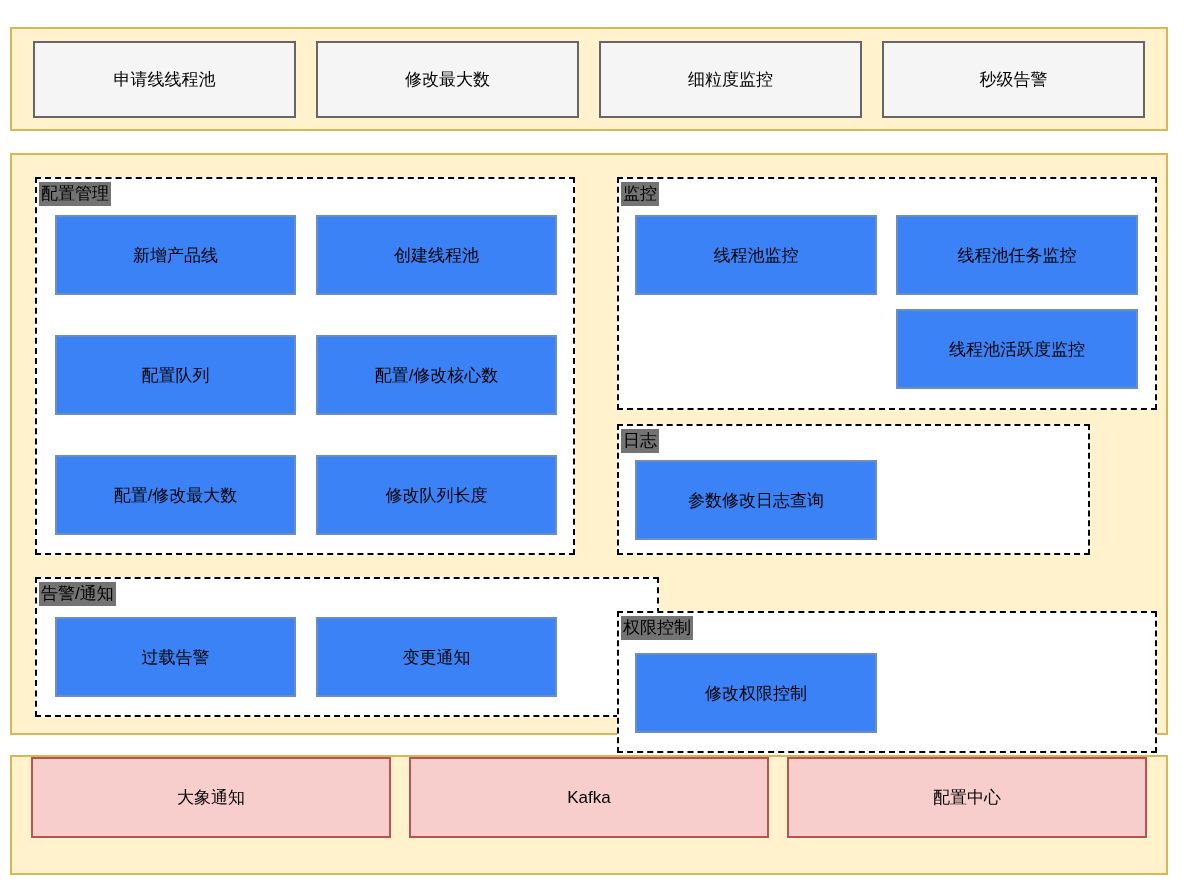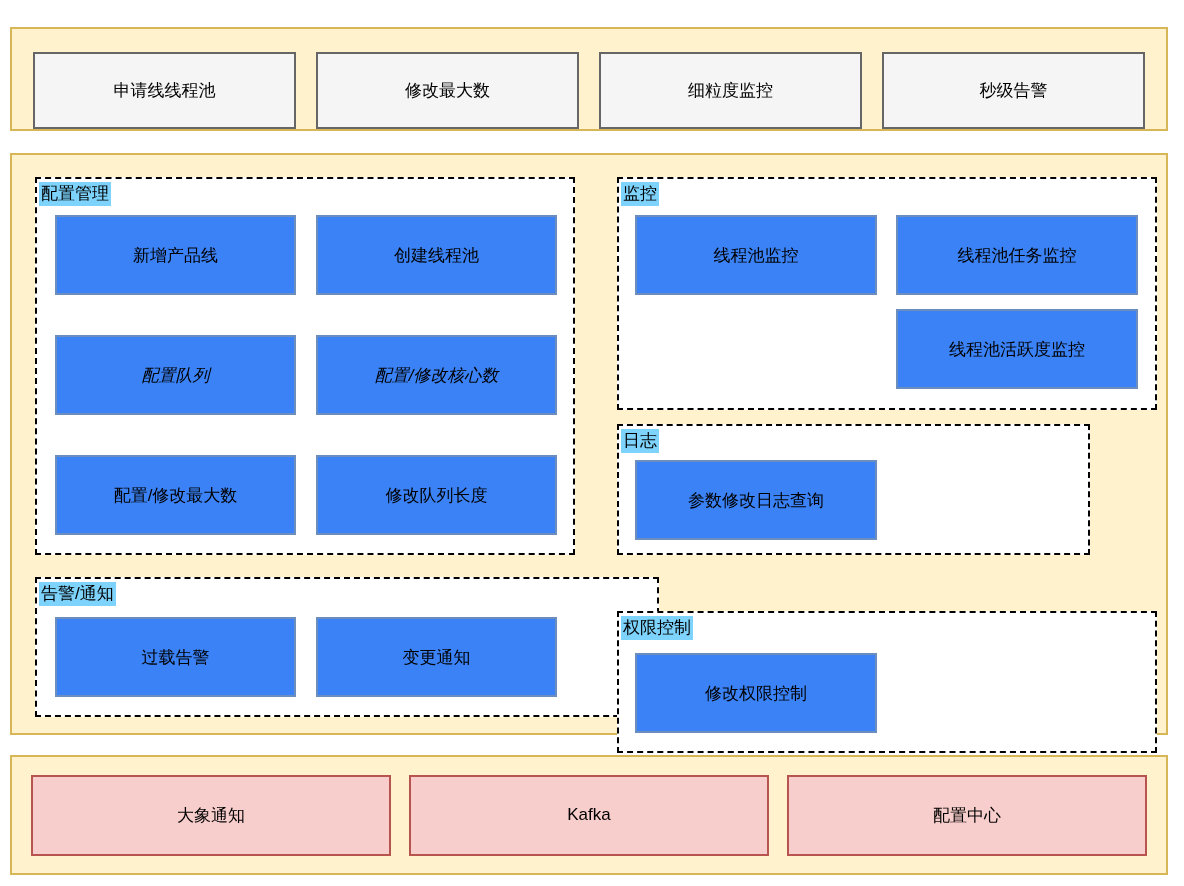--- a/index.html
+++ b/index.html
@@ -18,23 +18,23 @@
   }
   
   .band {
     position: absolute;
     left: 10px;
     width: 1158px;
     background: #FFF2CC;
     border: 2px solid #D6B656;
     box-sizing: border-box;
   }
-  .band-top    { top: 27px;  height: 104px; display: flex; align-items: flex-end; gap: 20px; padding: 0 21px; }
+  .band-top    { top: 27px;  height: 104px; display: flex; align-items: center; gap: 20px; padding: 0 21px; }
   .band-middle { top: 153px; height: 582px; }
-  .band-bottom { top: 755px; height: 120px; display: flex; align-items: center; gap: 18px; padding: 0 19px; }
+  .band-bottom { top: 755px; height: 120px; display: flex; align-items: flex-start; gap: 18px; padding: 0 19px; }
 
   
   .feature-box {
     flex: 1;
     height: 77px;
     background: #F5F5F5;
     border: 2px solid #666666;
     box-sizing: border-box;
     display: flex;
     align-items: center;
@@ -55,21 +55,21 @@
   .sec-monitor    { left: 605px; top: 22px;  width: 540px; height: 233px; }
   .sec-log        { left: 605px; top: 269px; width: 473px; height: 131px; }
   .sec-permission { left: 605px; top: 420px; width: 540px; height: 142px; margin-top: 36px; }
 
   .section-title {
     position: absolute;
     top: 3px;
     left: 2px;
     font-size: 17px;
     line-height: 24px;
-    background: #7dd3fc;
+    background: #737373;
     padding: 0 2px;
     white-space: nowrap;
   }
 
   
   .module {
     position: absolute;
     width: 241px;
     height: 80px;
     background: #3b82f6;
@@ -78,21 +78,21 @@
     display: flex;
     align-items: center;
     justify-content: center;
     font-size: 17px;
     white-space: nowrap;
   }
   
   .sec-config .c1 { left: 18px; }
   .sec-config .c2 { left: 279px; }
   .sec-config .r1 { top: 36px; }
-  .sec-config .r2 { top: 156px; font-style: italic; }
+  .sec-config .r2 { top: 156px; }
   .sec-config .r3 { top: 276px; }
   
   .sec-alert .c1 { left: 18px; top: 38px; }
   .sec-alert .c2 { left: 279px; top: 38px; }
   
   .sec-monitor .module { width: 242px; }
   .sec-monitor .c1 { left: 16px; }
   .sec-monitor .c2 { left: 277px; }
   .sec-monitor .r1 { top: 36px; }
   .sec-monitor .r2 { top: 130px; }

